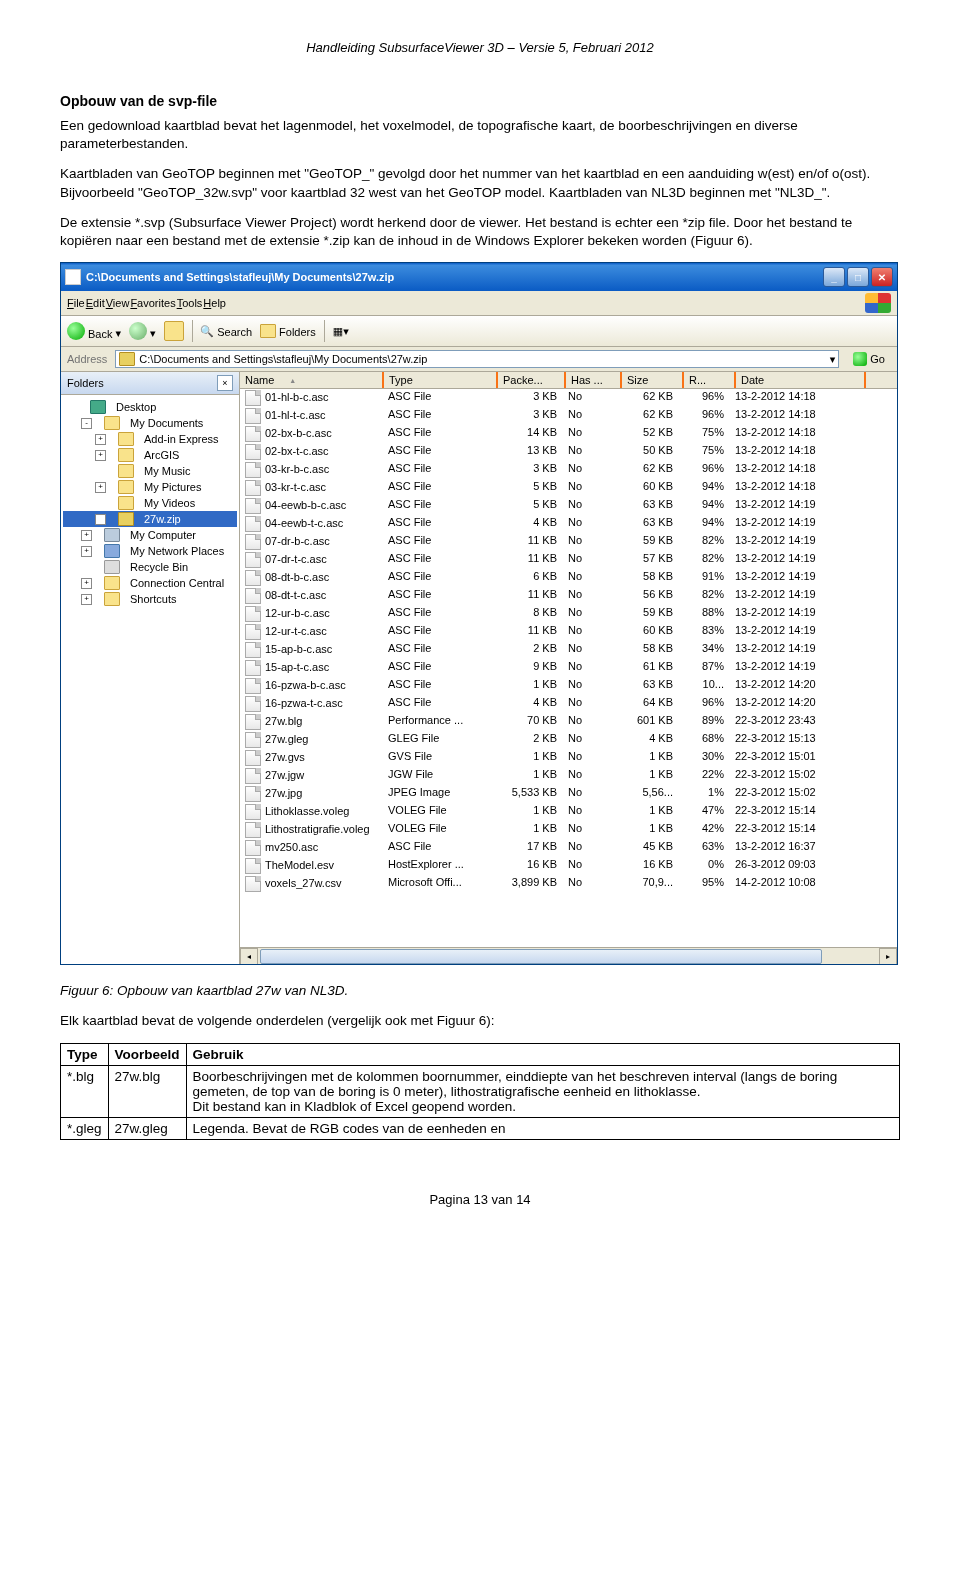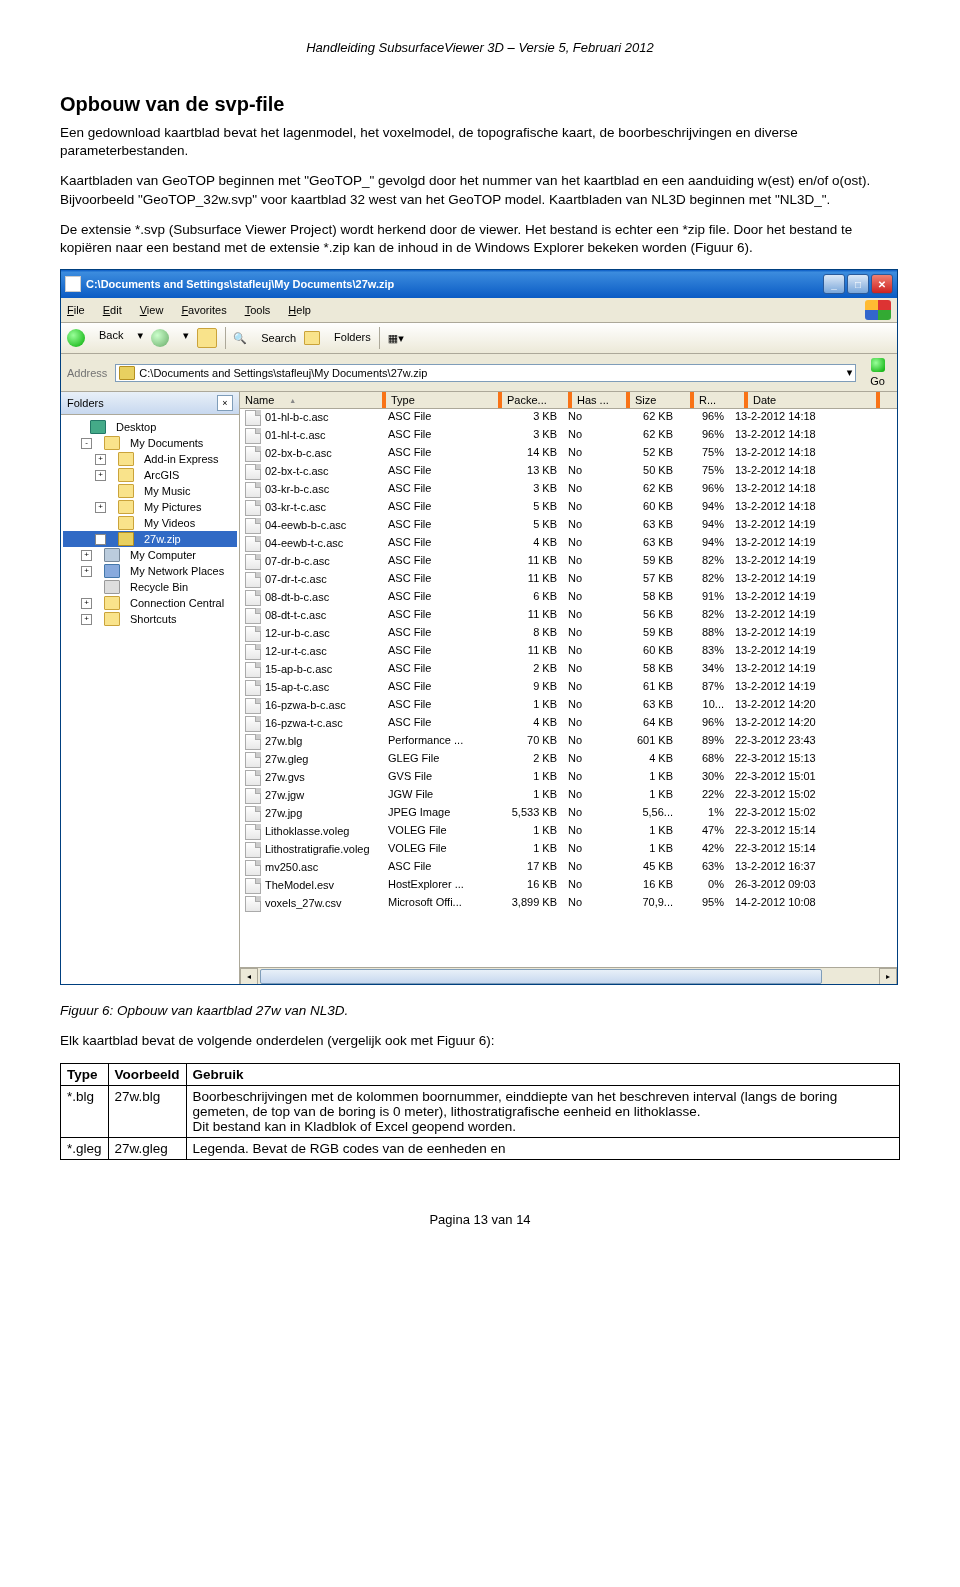--- a/index.html
+++ b/index.html
@@ -14,21 +14,21 @@
   .page {
     padding: 40px 60px 20px 60px;
   }
   .doc-header {
     text-align: center;
     font-style: italic;
     font-size: 13px;
     margin-bottom: 38px;
   }
   h1 {
-    font-size: 20px;
+    font-size: 14px;
     font-weight: bold;
     margin: 4px 0 8px 0;
   }
   p.body {
     margin: 2px 0 12px 0;
     line-height: 1.35;
   }
   
   .explorer {
     border: 1px solid #003f7f;
@@ -63,60 +63,59 @@
     color:#fff;
     font-size:10px;
     display:flex;align-items:center;justify-content:center;
   }
   .winbtn.close{background:linear-gradient(#f08070,#c22);}
   .menubar{
     background:#ece9d8;
     border-bottom:1px solid #aca899;
     padding:2px 6px;
     display:flex;
-    gap:18px;
+    gap:1px;
     align-items:center;
   }
   .menubar .mi{text-decoration:underline;text-decoration-color:transparent;}
   .menubar .mi::first-letter{text-decoration:underline;}
   .menubar .flag{
     margin-left:auto;
     width:26px;height:20px;
     background:conic-gradient(#d33 0 25%,#3a3 0 50%,#36c 0 75%,#fb3 0 100%);
     border-radius:3px;
   }
   .toolbar{
     background:linear-gradient(#fff,#ece9d8);
     border-bottom:1px solid #aca899;
     padding:4px 6px;
     display:flex;
     align-items:center;
     gap:8px;
   }
-  .tbtn{display:flex;align-items:flex-start;gap:14px;color:#000;}
+  .tbtn{display:flex;align-items:flex-end;gap:3px;color:#000;}
   .tico{width:18px;height:18px;border-radius:50%;display:inline-block;}
   .tico.back{background:radial-gradient(circle at 35% 35%,#9f9,#0a0);}
   .tico.fwd{background:radial-gradient(circle at 35% 35%,#cfc,#6a6);}
   .tico.up{width:18px;height:18px;background:#f9e38b;border:1px solid #caa33a;border-radius:2px;}
   .tsep{width:1px;height:22px;background:#aca899;}
   .addrbar{
     background:#ece9d8;
     border-bottom:1px solid #aca899;
     padding:3px 6px;
     display:flex;align-items:center;gap:8px;
   }
   .addrbar .lbl{color:#737373}
   .addrbar .addrfield{
     flex:1;display:flex;align-items:center;gap:4px;
     background:#fff;border:1px solid #7f9db9;padding:1px 3px;
   }
   .addrbar .gobtn{
     display:flex;align-items:center;gap:3px;
     padding:1px 6px;
-    flex-direction:column;
   }
   .go-icon{width:14px;height:14px;border-radius:3px;background:radial-gradient(circle at 35% 35%,#9f9,#0a0);}
   .explorer-body{display:flex;height:592px;}
   .folders-pane{
     width:178px;
     border-right:1px solid #aca899;
     background:#fff;
     display:flex;flex-direction:column;
   }
   .folders-hdr{
@@ -138,21 +137,21 @@
   .fico{width:14px;height:12px;background:#f9e38b;border:1px solid #caa33a;border-radius:1px;display:inline-block;}
   .fico.desk{background:#4a8;border-color:#276;}
   .fico.comp{background:#bcd;border-color:#789;}
   .fico.net{background:#8ad;border-color:#47a;}
   .fico.bin{background:#ddd;border-color:#999;}
   .fico.zip{background:#e8d060;border-color:#b59020;}
   .d1{padding-left:4px}.d2{padding-left:18px}.d3{padding-left:32px}
   .tnode.sel{background:#316ac5;color:#fff;}
   .file-pane{flex:1;display:flex;flex-direction:column;overflow:hidden;}
   .listhdr{display:flex;background:#ece9d8;border-bottom:1px solid #aca899;}
-  .listhdr .col{border-right:4px solid #f97316;padding:2px 5px;white-space:nowrap;overflow:hidden;display:flex;align-items:center;gap:15px;}
+  .listhdr .col{border-right:2px solid #f97316;padding:2px 5px;white-space:nowrap;overflow:hidden;display:flex;align-items:center;gap:15px;}
   .listhdr .asc{font-size:7px;color:#888;}
   .filelist{flex:1;overflow:auto;}
   .frow{display:flex;padding:0;}
   .frow .c{padding:1px 5px;white-space:nowrap;overflow:hidden;border-right:1px solid transparent;}
   .col.name,.c.name{width:132px}
   .col.type,.c.type{width:102px}
   .col.packed,.c.packed{width:56px;text-align:right}
   .col.has,.c.has{width:44px}
   .col.size,.c.size{width:50px;text-align:right}
   .col.ratio,.c.ratio{width:40px;text-align:right}

